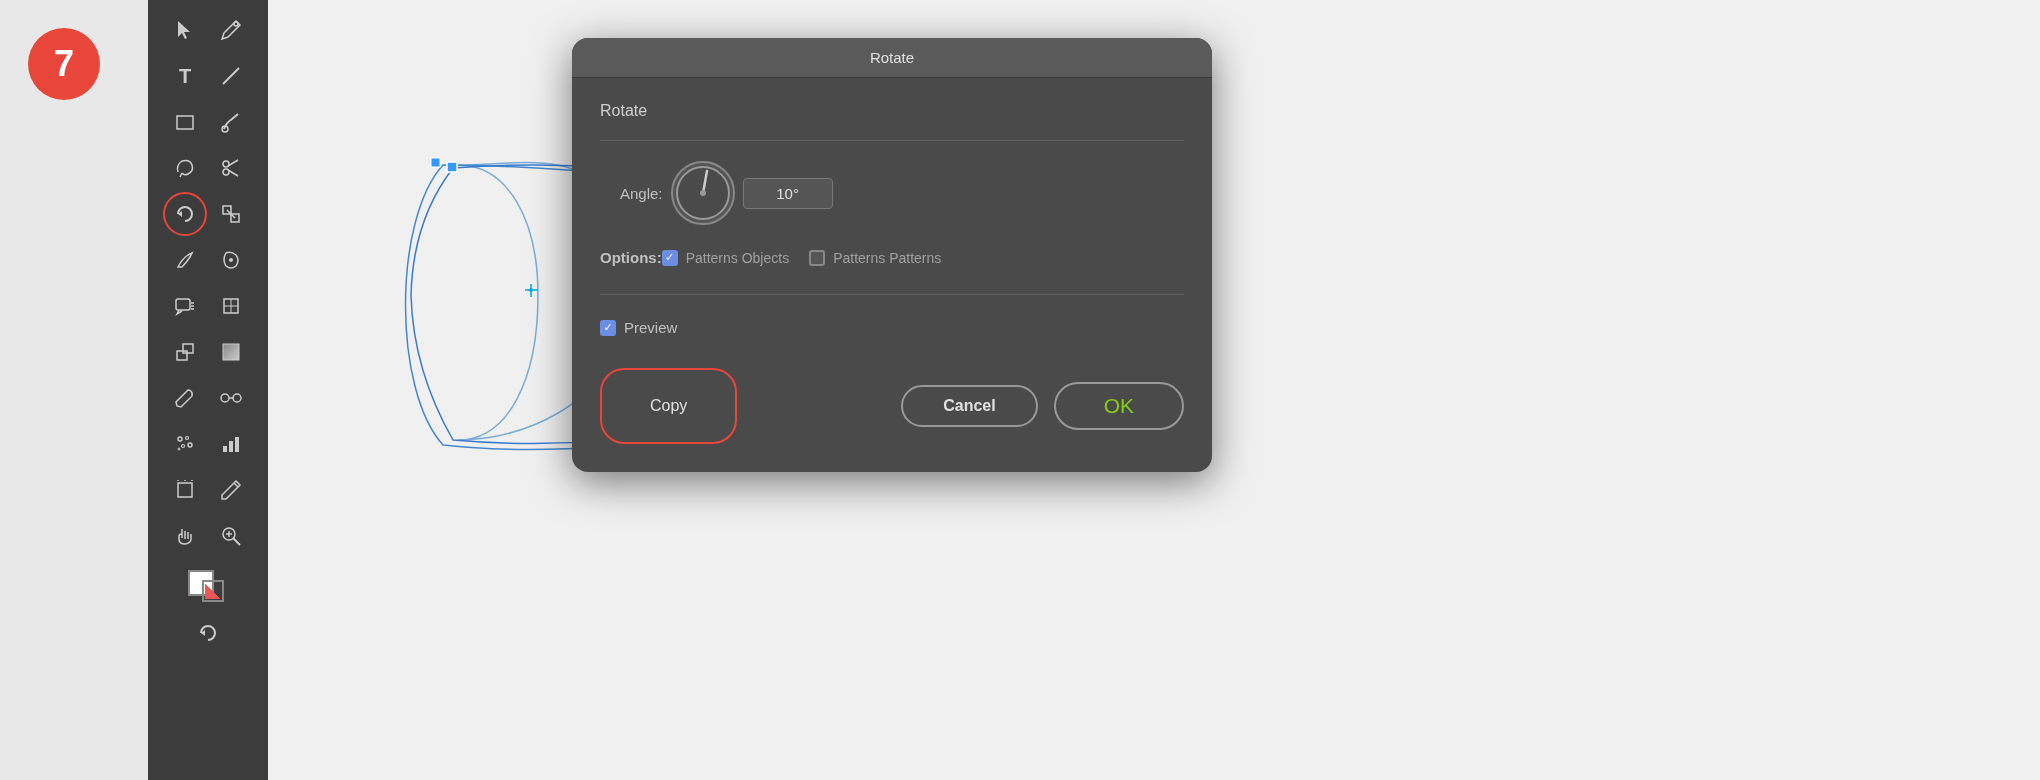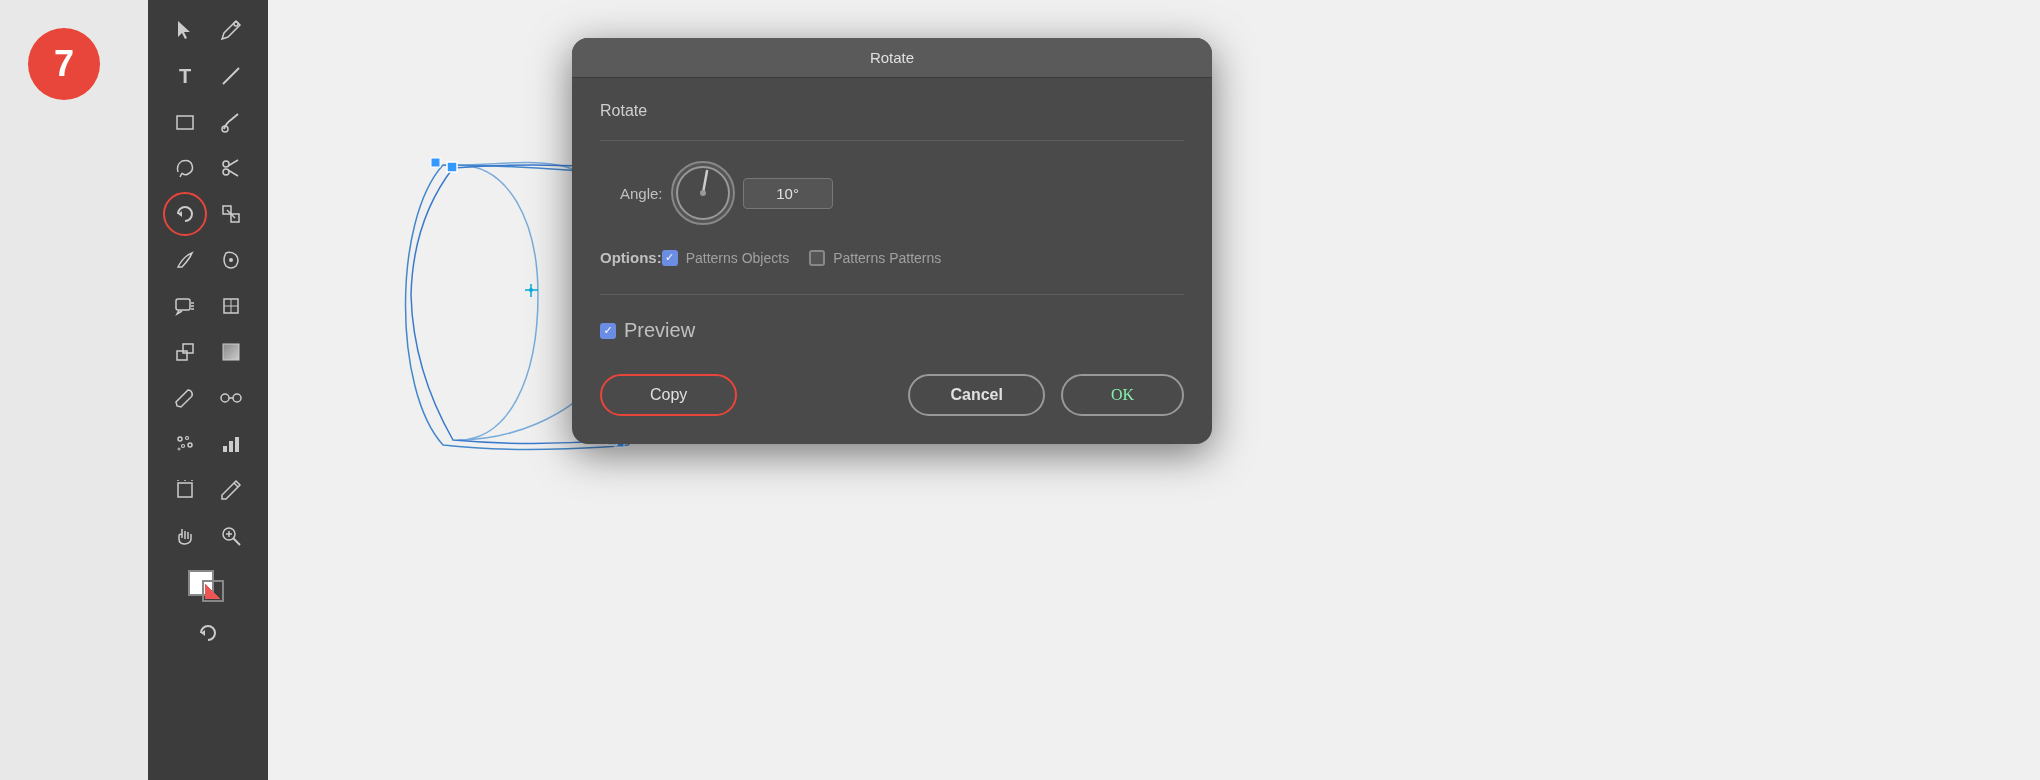--- a/index.html
+++ b/index.html
@@ -211,21 +211,21 @@
 
     .preview-row {
       display: flex;
       align-items: center;
       gap: 10px;
       margin-bottom: 32px;
     }
 
     .preview-label {
       color: #c0c0c0;
-      font-size: 20px;
+      font-size: 15px;
       font-weight: 500;
     }
 
     .dialog-separator2 {
       border: none;
       border-top: 1px solid #5e5e5e;
       margin-bottom: 24px;
     }
 
     .dialog-buttons {
@@ -234,47 +234,46 @@
       gap: 16px;
       justify-content: flex-start;
     }
 
     .btn-copy {
       background: transparent;
       border: 2px solid #e8463a;
       border-radius: 24px;
       color: #e0e0e0;
       font-size: 16px;
-      padding: 10px 48px;
+      padding: 27px 48px;
       cursor: pointer;
       font-weight: 400;
     }
 
     .btn-cancel {
       background: transparent;
       border: 2px solid #999;
       border-radius: 24px;
       color: #e0e0e0;
       font-size: 16px;
       padding: 10px 40px;
       cursor: pointer;
       font-weight: 700;
       margin-left: auto;
     }
 
     .btn-ok {
       background: transparent;
       border: 2px solid #999;
       border-radius: 24px;
-      color: #86efac;
-      font-size: 16px;
+      color: #84cc16;
+      font-size: 21px;
       padding: 10px 48px;
       cursor: pointer;
       font-weight: 400;
-      font-family: Liberation Serif, serif;
     }
 
     
     .canvas-svg {
       position: absolute;
       left: 0;
       top: 0;
       width: 100%;
       height: 100%;
     }

